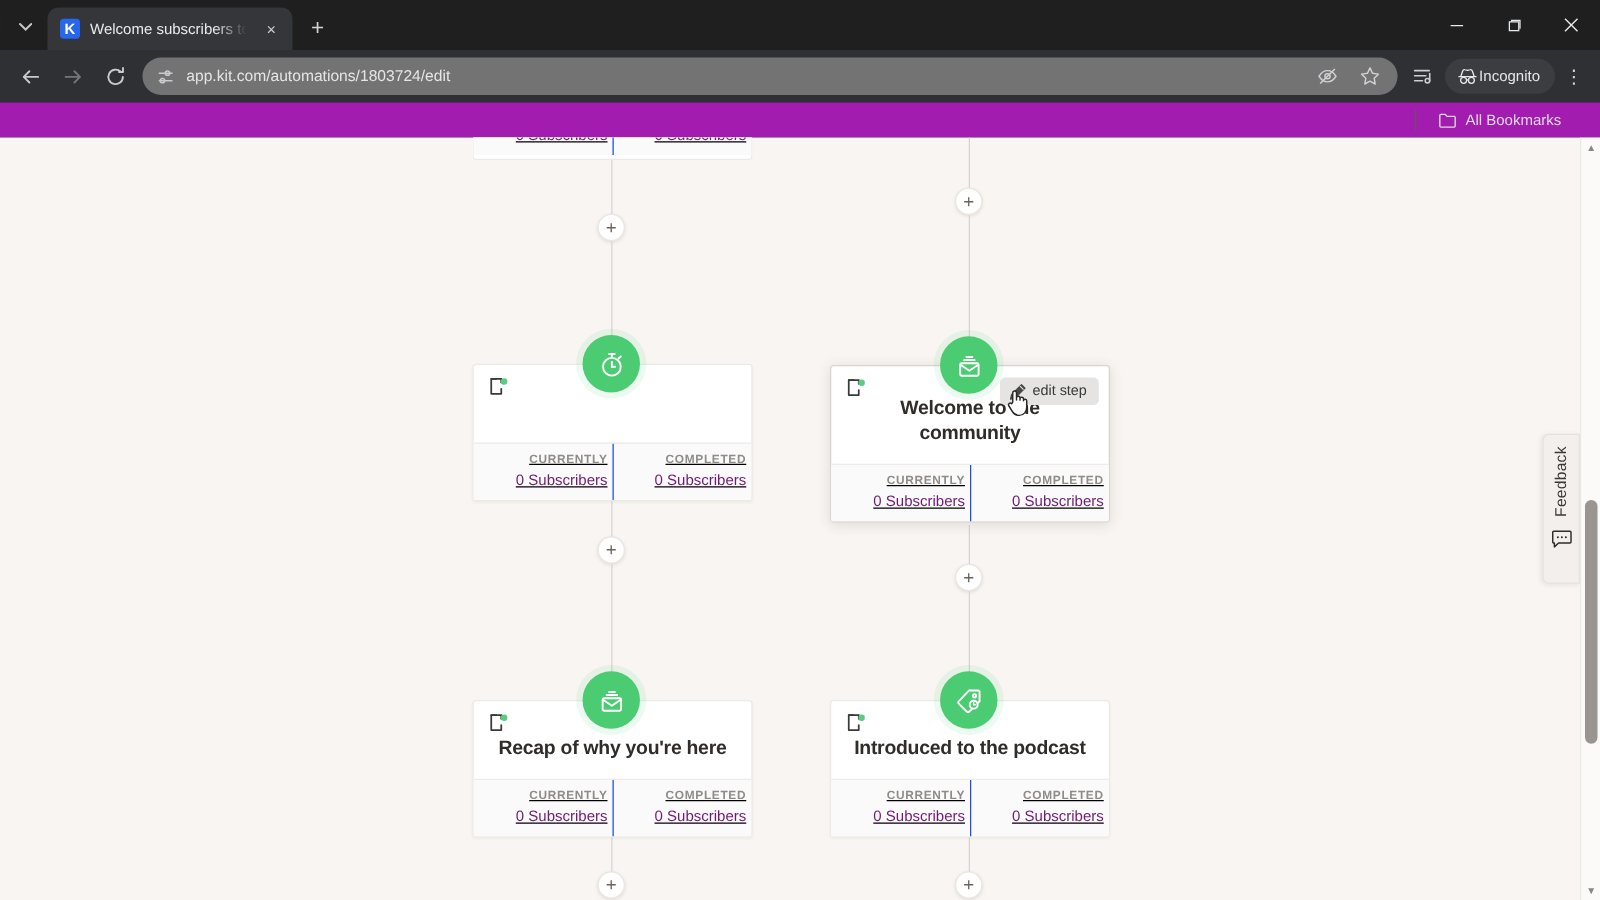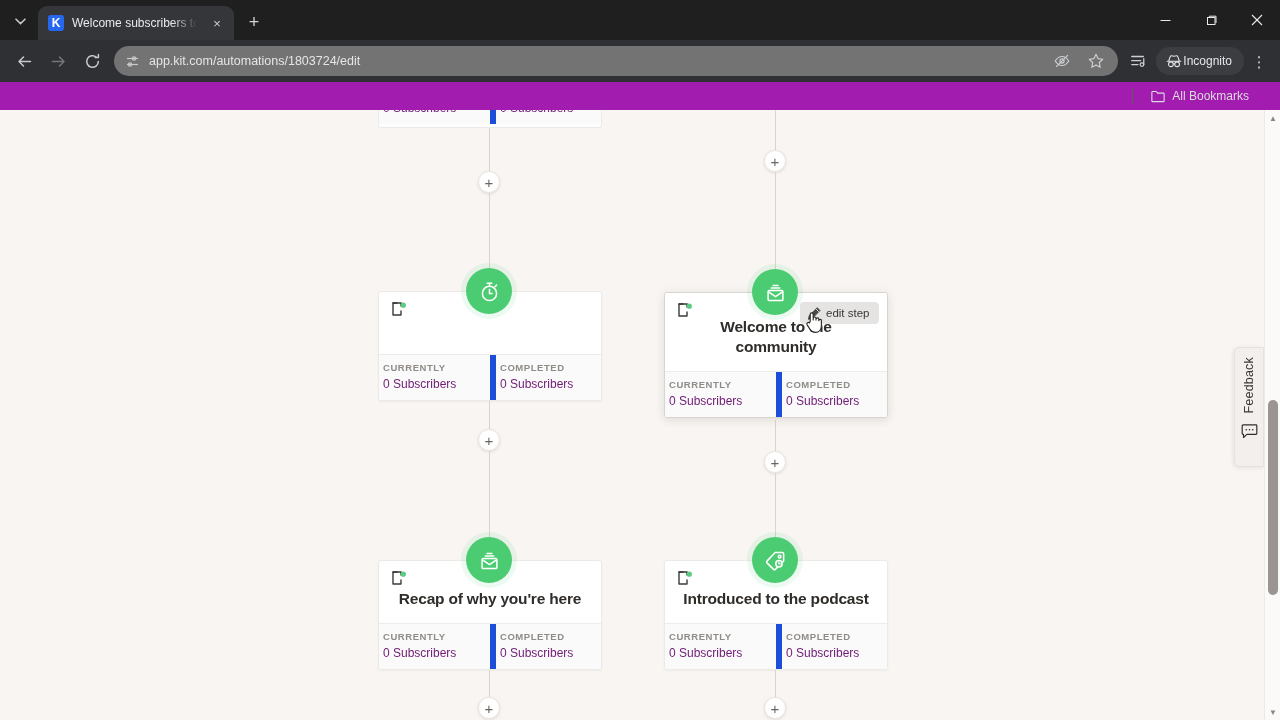--- a/index.html
+++ b/index.html
@@ -145,23 +145,23 @@
   .card-title {
     width: 100%; text-align: center;
     font-size: 15.5px; font-weight: bold; color: #2f2c29;
     line-height: 1.3; letter-spacing: -.2px;
   }
   .card-stats {
     display: flex; border-top: 1px solid #eeecea;
     background: #fafafa;
   }
   .stat {
-    flex: 1 1 50%; padding: 7px 4px 9px; text-align: left;
-  }
-  .stat + .stat { border-left: 6px solid #1d4ed8; }
+    flex: 1 1 50%; padding: 7px 4px 9px; text-align: right; text-decoration: underline;
+  }
+  .stat + .stat { border-left: 1px solid #1d4ed8; }
   .stat-label {
     font-size: 9.5px; letter-spacing: .55px; font-weight: bold;
     color: #8f8b87; text-transform: uppercase;
   }
   .stat-value { font-size: 12px; color: #701a75; margin-top: 4px; }
 
   .node-icon {
     position: absolute; width: 46px; height: 46px; border-radius: 50%;
     background: #4ccc72;
     display: flex; align-items: center; justify-content: center;

